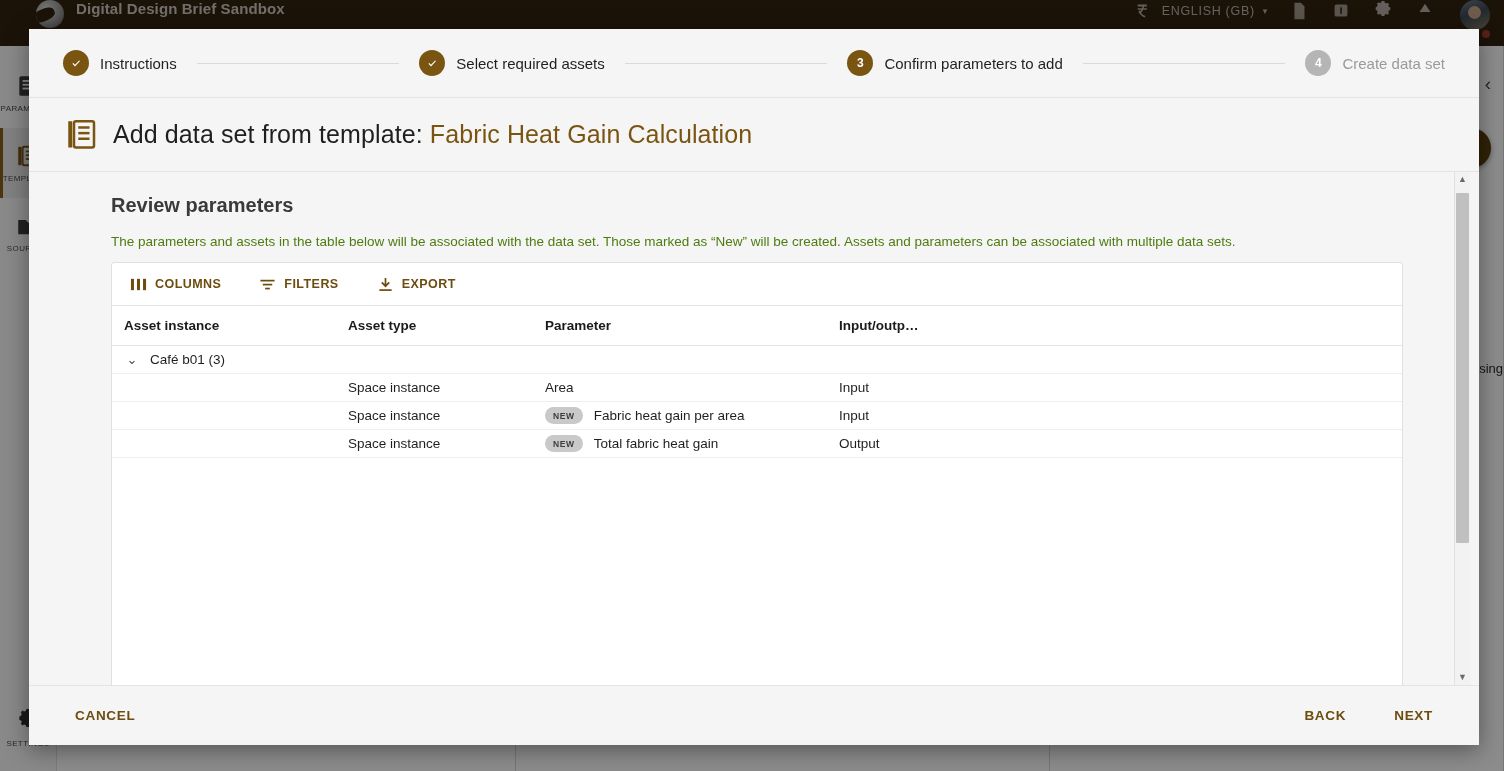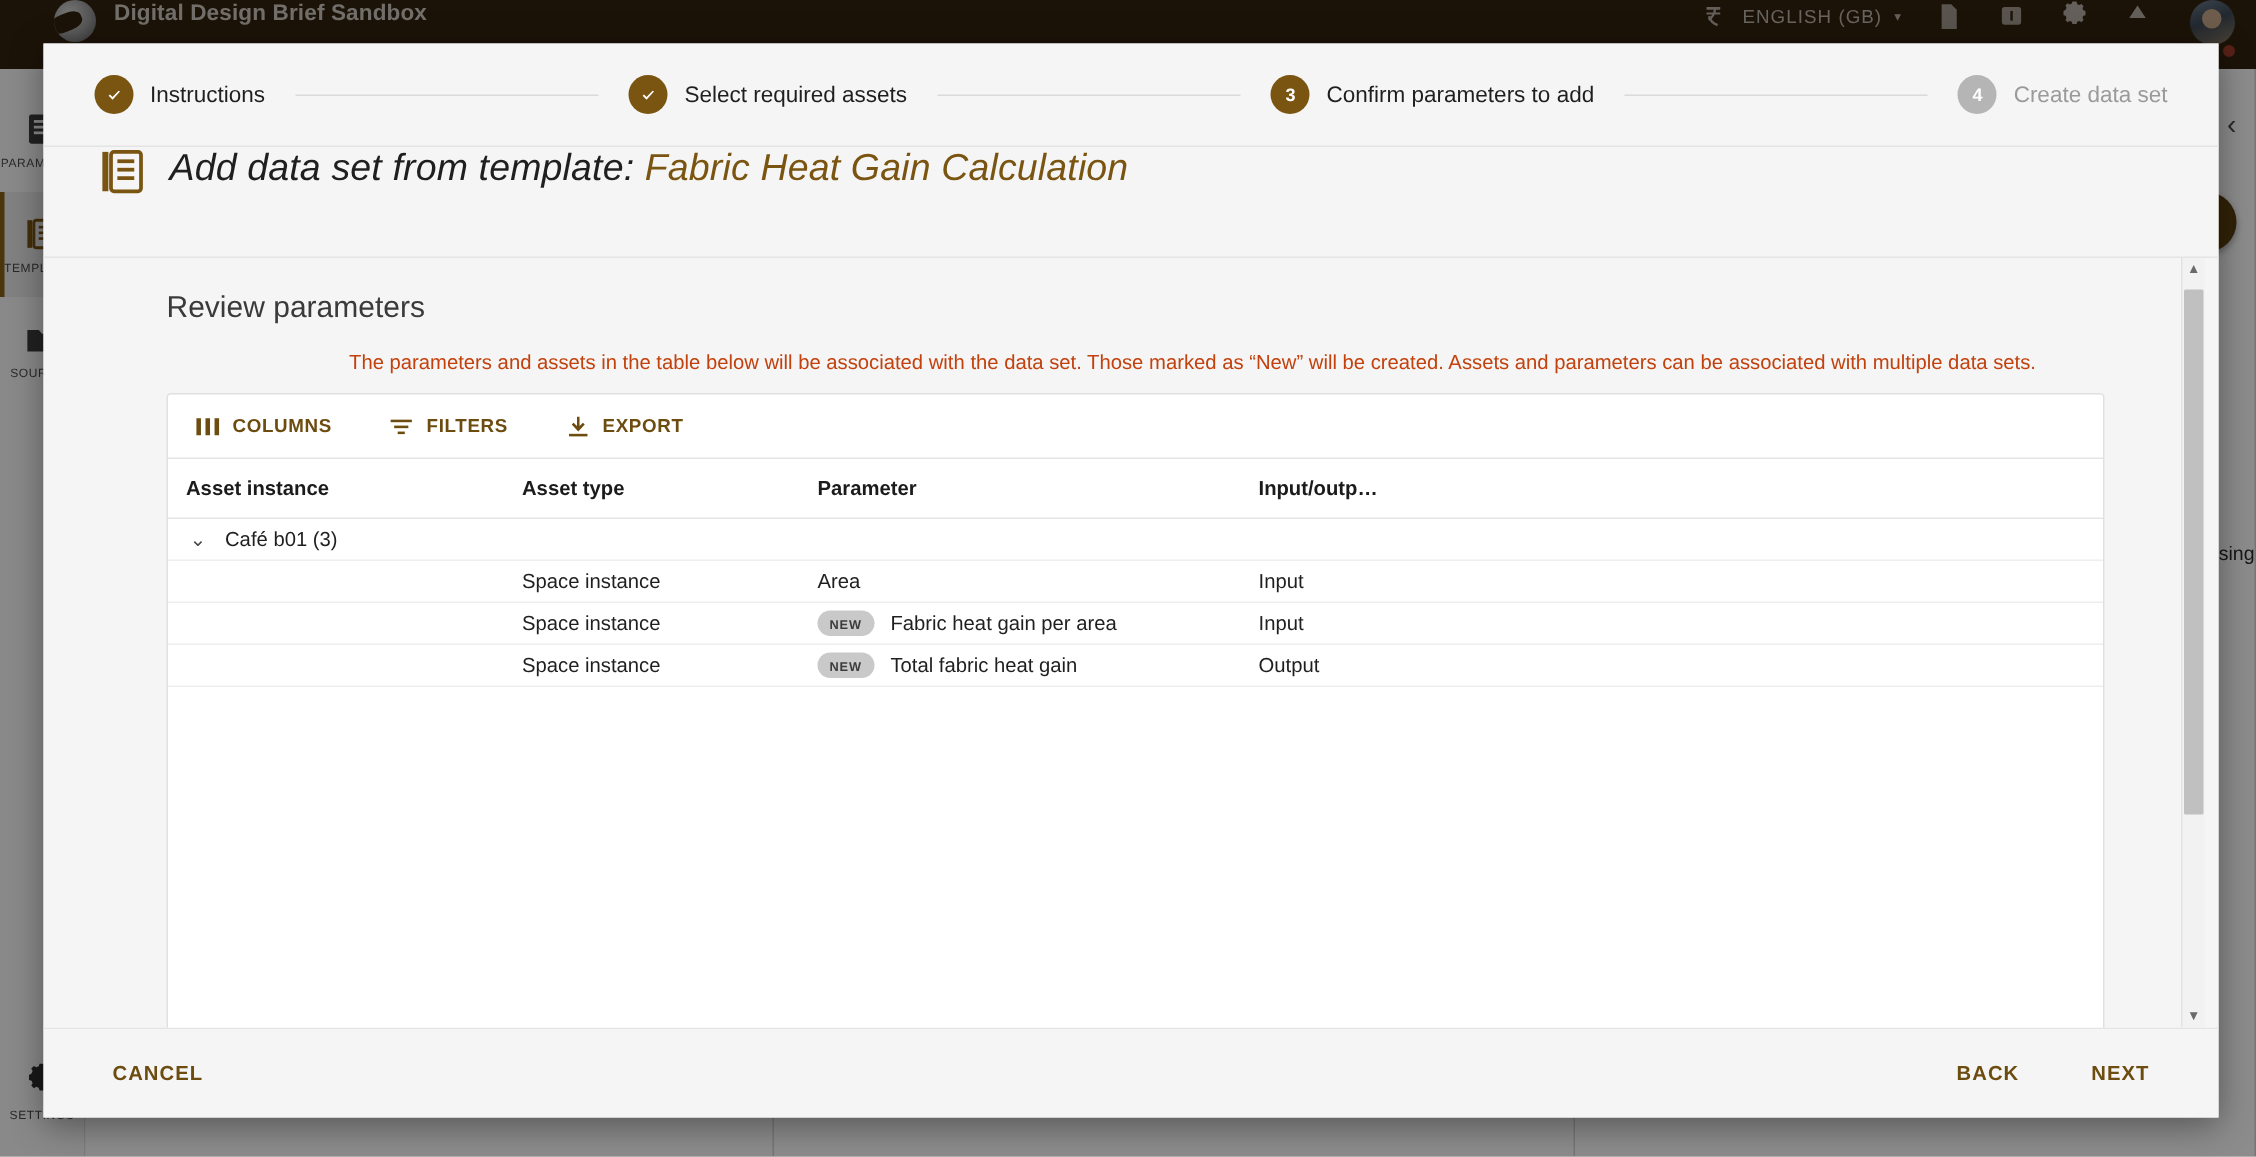--- a/index.html
+++ b/index.html
@@ -128,42 +128,41 @@
   }
   .step-circle.done { background: #7a5512; }
   .step-circle.current { background: #7a5512; }
   .step-circle.todo { background: #b5b5b5; }
   .step-check { width: 13px; height: 13px; fill: #fff; display: block; }
   .step-label { font-size: 15px; color: #1f1f1f; white-space: nowrap; }
   .step-label.muted { color: #9a9a9a; }
   .step-line { flex: 1 1 auto; height: 1px; background: #dadada; margin: 0 20px; }
 
   .modal-title-bar {
-    height: 76px; display: flex; 
+    height: 76px; display: flex; align-items: center;
     padding: 0 38px; gap: 16px; border-bottom: 1px solid #e4e4e4;
     background: #f5f5f5;
-    font-style: italic;
   }
   .title-icon { width: 30px; height: 34px; display: block; }
   .modal-title {
     font-size: 25px; color: #1f1f1f; letter-spacing: .1px;
   }
   .modal-title .tpl-name { color: #7a5512; }
 
   .modal-body {
     flex: 1 1 auto; position: relative;
     background: #f5f5f5; overflow: hidden;
   }
   .body-inner { padding: 22px 0 0 82px; }
   .section-title {
-    font-size: 20px; color: #3a3a3a; font-weight: normal;
+    font-size: 20px; color: #3a3a3a; font-weight: bold;
     margin-bottom: 17px;
   }
   .section-desc {
-    font-size: 13.5px; color: #c2410c; margin-bottom: 13px; text-align: center;
+    font-size: 13.5px; color: #4d7c0f; margin-bottom: 13px;
   }
 
   .grid-card {
     width: 1292px; background: #fff;
     border: 1px solid #e0e0e0; border-radius: 3px;
     height: 437px; display: flex; flex-direction: column;
   }
   .grid-toolbar {
     height: 42px; display: flex; align-items: center;
     gap: 26px; padding: 0 12px;

